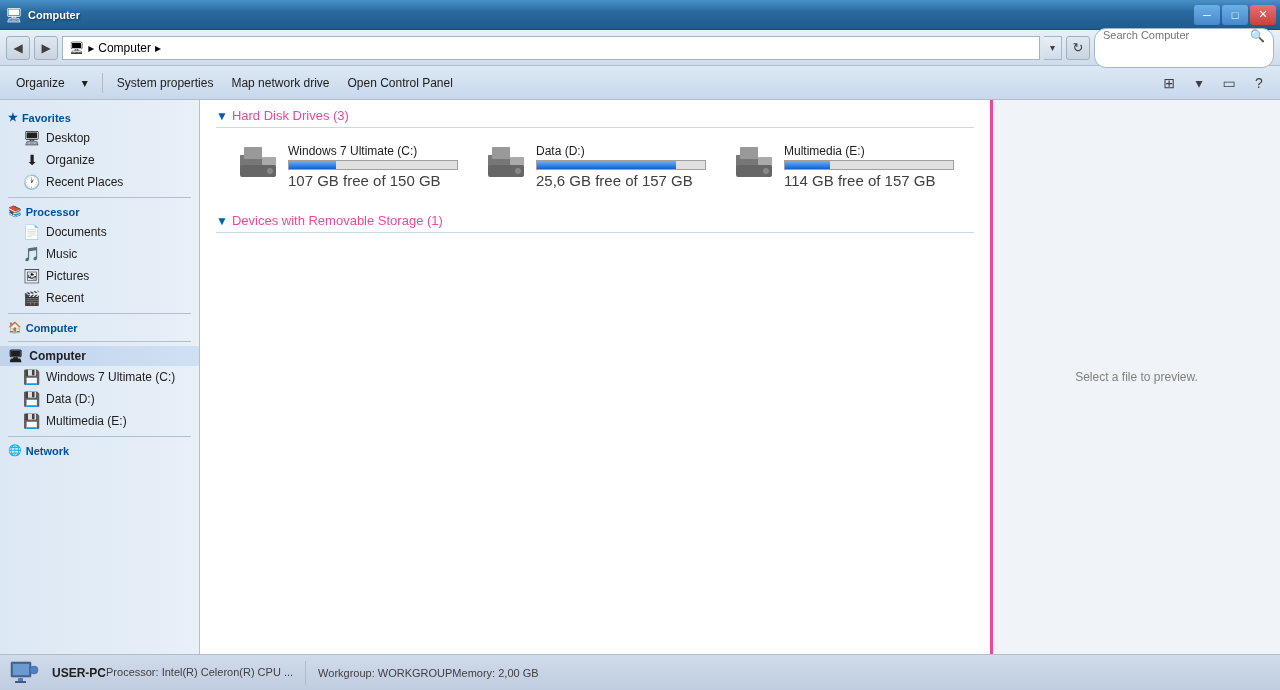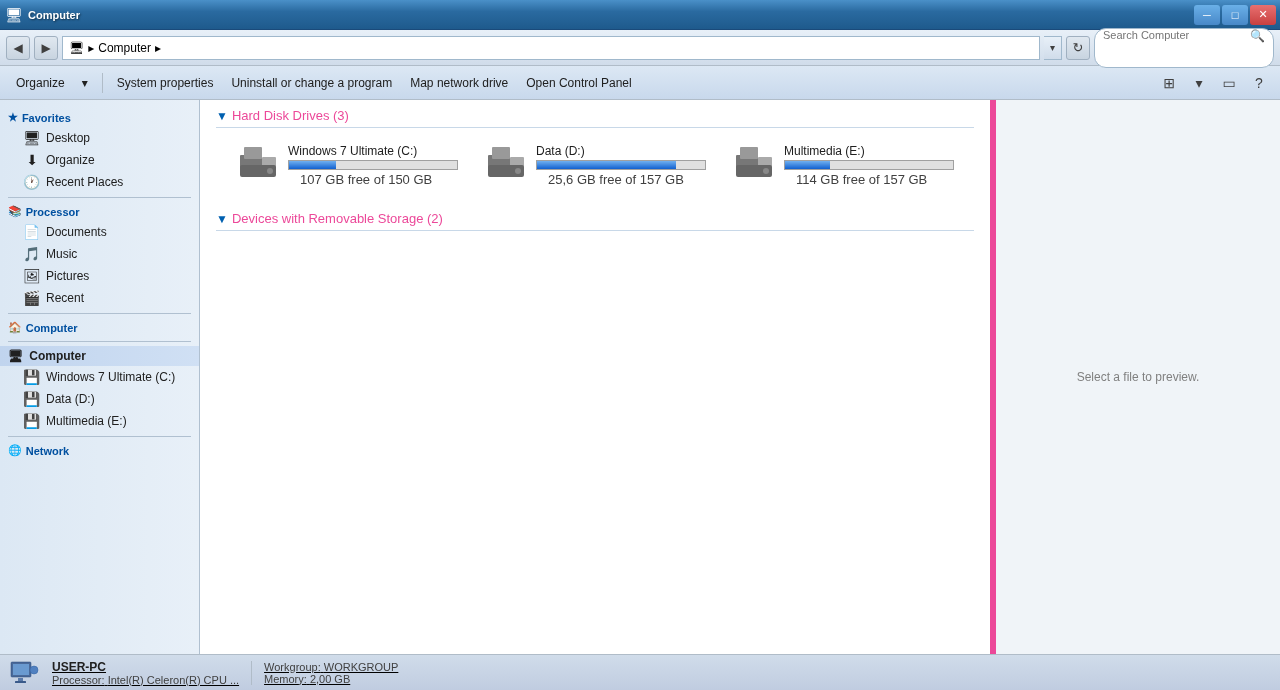--- a/index.html
+++ b/index.html
@@ -318,31 +318,30 @@
       width: 170px;
       height: 10px;
       background: #e0e0e0;
       border: 1px solid #a0a0a0;
     }
     .drive-bar {
       height: 100%;
       background: linear-gradient(to bottom, #70b0f0, #1060d0);
     }
     .drive-size {
-      font-size: 13px;
+      font-size: 15px;
       color: #404040;
-      margin-left: 12px;
     }
 
     
     .preview-pane {
       width: 290px;
       min-width: 290px;
       background: #f0f4f8;
-      border-left: 6px solid #ec4899;
+      border-left: 3px solid #ec4899;
       display: flex;
       align-items: center;
       justify-content: center;
     }
     .preview-text {
       color: #808080;
       font-size: 12px;
     }
 
     
@@ -357,22 +356,21 @@
     }
     .status-pc-icon {
       width: 32px;
       height: 28px;
       display: flex;
       align-items: center;
       justify-content: center;
     }
     .status-info {
       display: flex;
-      flex-direction: column;
-      text-decoration: underline;
+      flex-direction: row;
     }
     .status-pc-name {
       font-size: 12px;
       font-weight: bold;
       color: #202020;
     }
     .status-detail {
       font-size: 11px;
       color: #404040;
     }
@@ -418,21 +416,20 @@
   </div>
 </div>
 
 <div class="toolbar">
   <button class="toolbar-btn">
     <span>Organize</span>
     <span>▾</span>
   </button>
   <div class="toolbar-separator"></div>
   <button class="toolbar-btn">System properties</button>
-  <button class="toolbar-btn">Uninstall or change a program</button>
   <button class="toolbar-btn">Map network drive</button>
   <button class="toolbar-btn">Open Control Panel</button>
   <div class="toolbar-right">
     <button class="view-btn">⊞</button>
     <button class="view-btn">▾</button>
     <button class="view-btn">▭</button>
     <button class="view-btn">?</button>
   </div>
 </div>
 
@@ -585,21 +582,21 @@
             <span class="drive-size">114 GB free of 157 GB</span>
           </div>
         </div>
 
       </div>
     </div>
 
     <div class="section-group">
       <div class="section-header">
         <span class="section-arrow">▼</span>
-        <span class="section-title">Devices with Removable Storage (2)</span>
+        <span class="section-title">Devices with Removable Storage (1)</span>
       </div>
     </div>
 
   </div>
 
   <div class="preview-pane">
     <span class="preview-text">Select a file to preview.</span>
   </div>
 
 </div>

